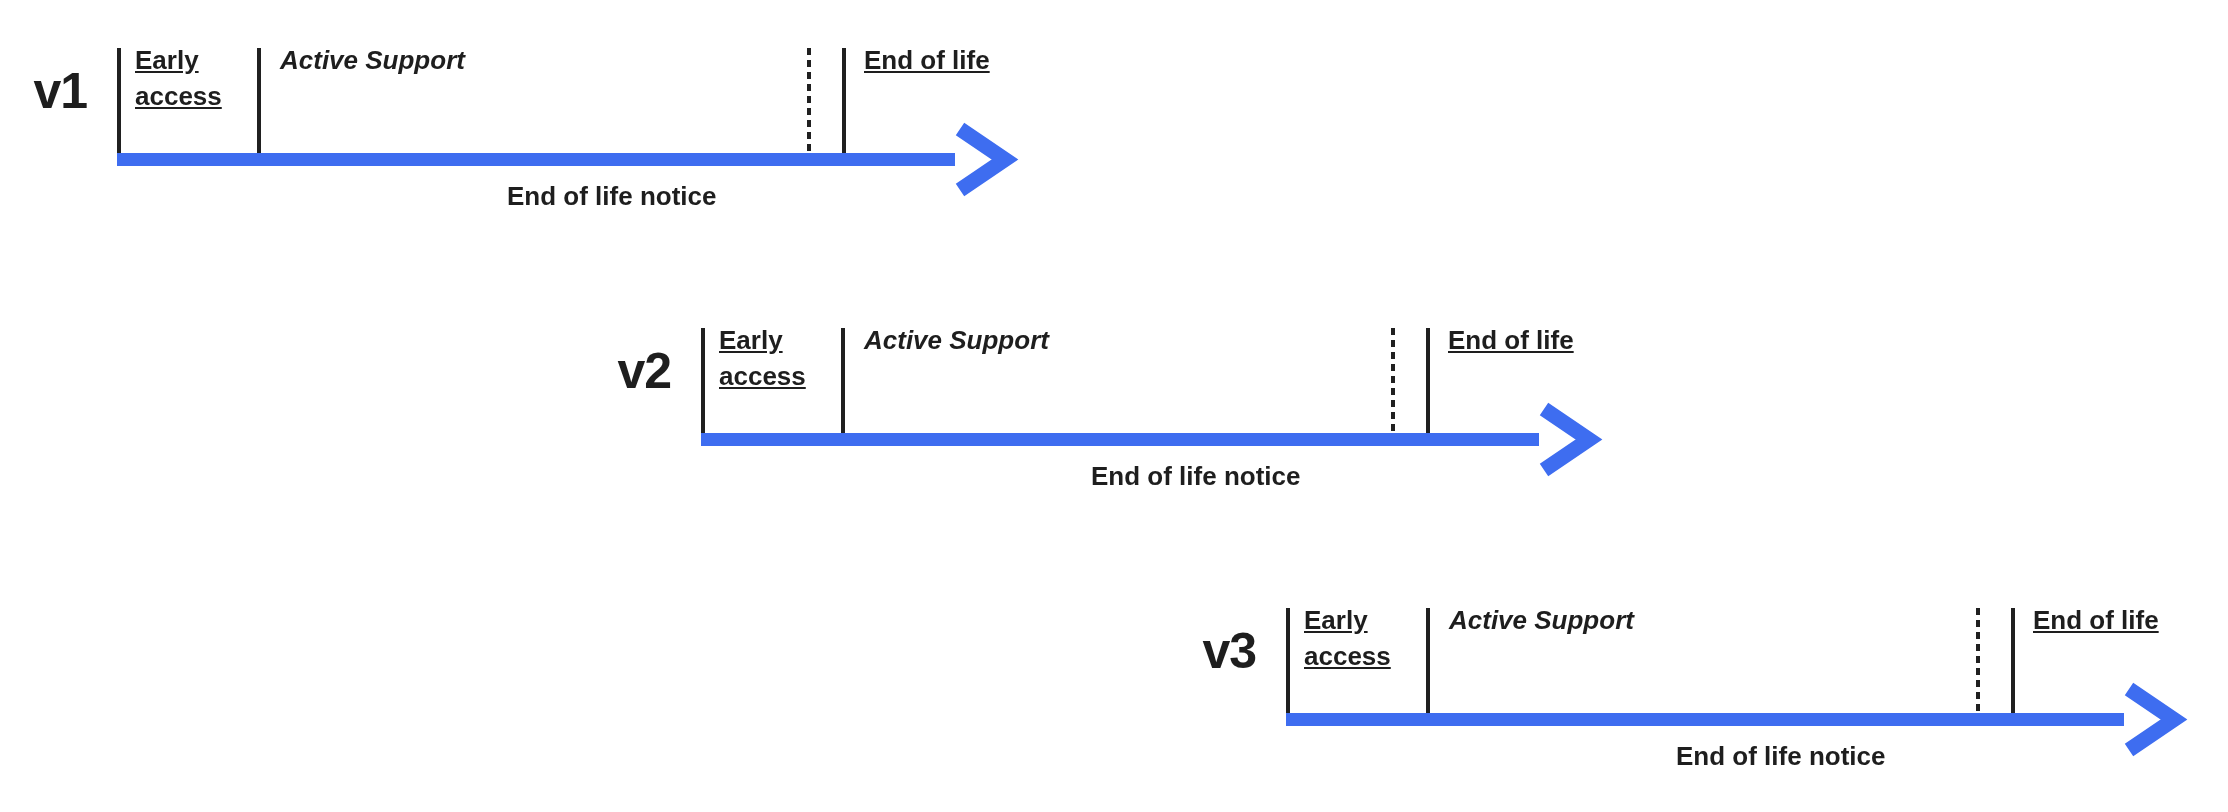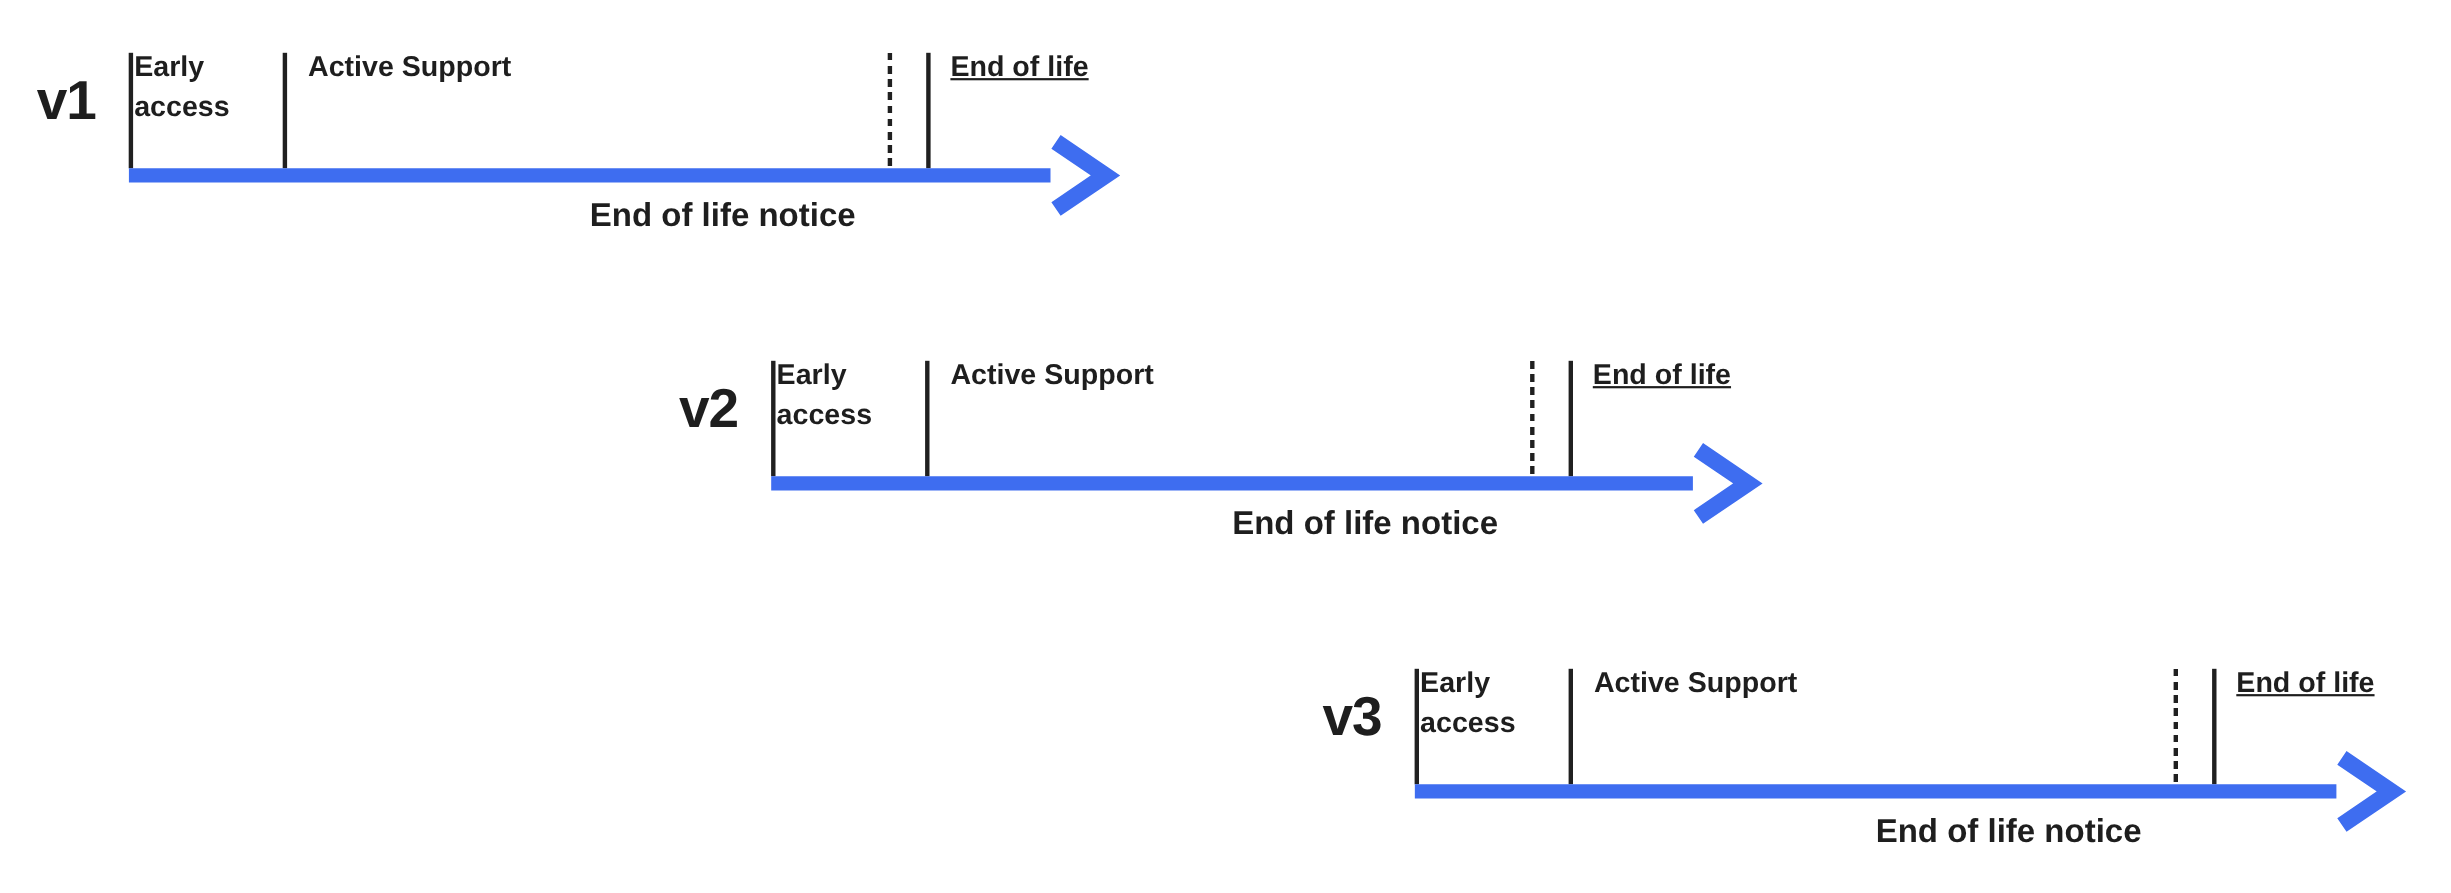--- a/index.html
+++ b/index.html
@@ -54,39 +54,39 @@
 
   .phase-label {
     position: absolute;
     top: 8px;
     font-size: 26px;
     font-weight: 700;
     line-height: 36px;
     color: #1e1e1e;
     white-space: nowrap;
   }
-  .phase-early  { left: 135px; width: 112px; white-space: normal; }
-  .phase-active { left: 293px; }
+  .phase-early  { left: 148px; width: 112px; white-space: normal; text-decoration: underline; }
+  .phase-active { left: 293px; font-style: italic; }
   .phase-eol    { left: 877px; text-decoration: underline; }
 
   .arrow-svg {
     position: absolute;
     left: 130px;
     top: 88px;
     width: 910px;
     height: 76px;
   }
 
   .notice-label {
     position: absolute;
     top: 145px;
     left: 520px;
     width: 300px;
-    text-align: center;
-    font-size: 30px;
+    text-align: left;
+    font-size: 26px;
     font-weight: 700;
     line-height: 34px;
     color: #1e1e1e;
     white-space: nowrap;
   }
 </style>
 </head>
 <body>
 
 <div class="timeline-row row-1">

